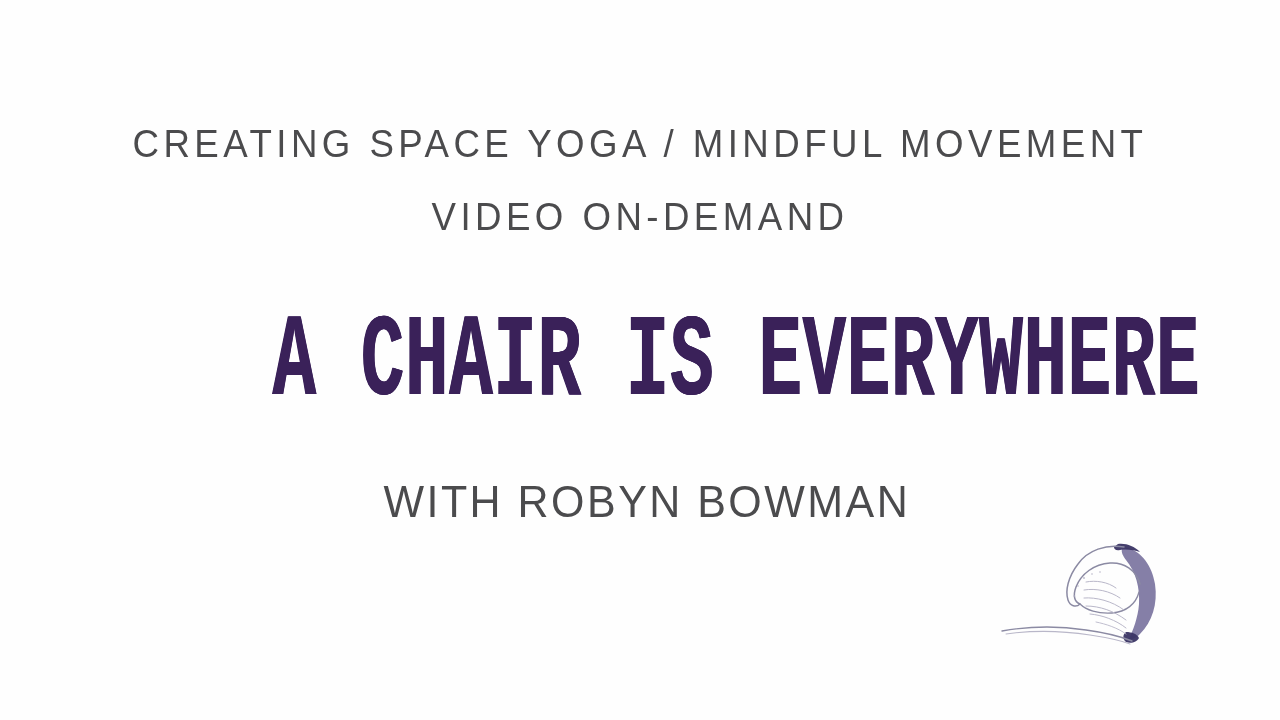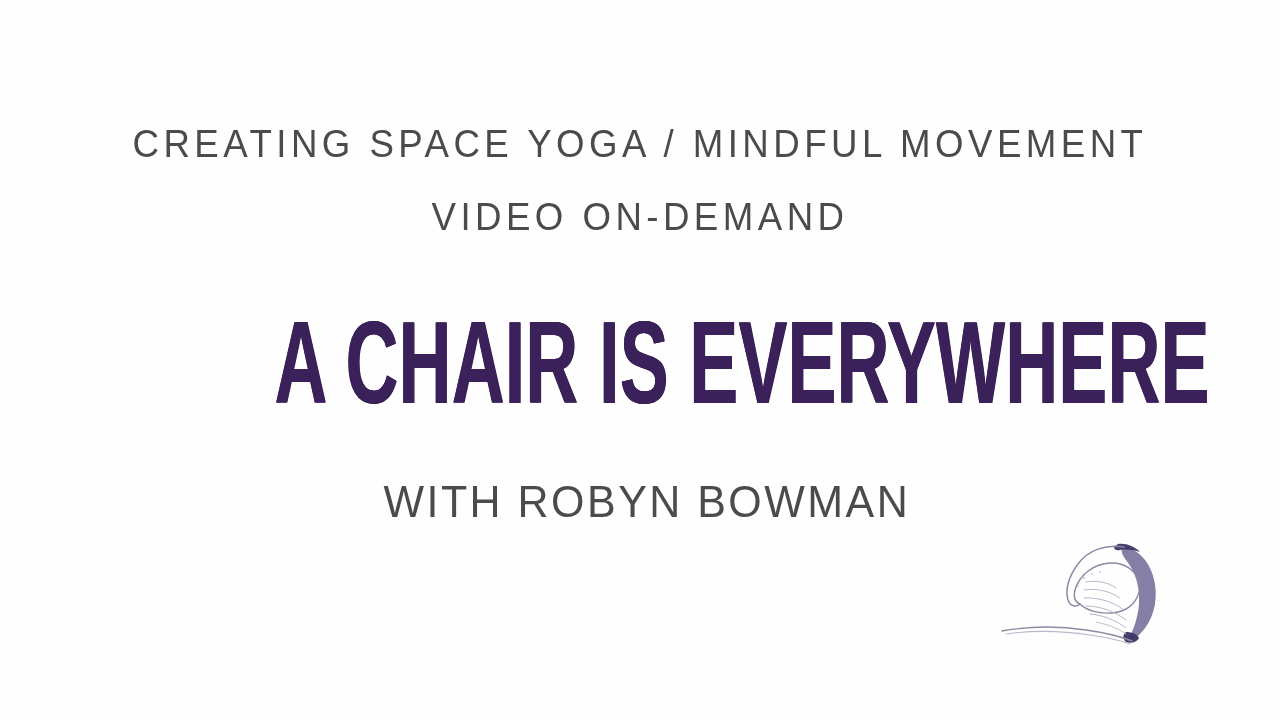--- a/index.html
+++ b/index.html
@@ -54,21 +54,21 @@
     transform-origin: center center;
   }
 
   .main-title {
     position: absolute;
     left: 0;
     top: 305px;
     width: 1280px;
     text-align: right;
     color: #3a2159;
-    font-family: Liberation Sans, sans-serif;
+    font-family: Liberation Mono, monospace;
     font-size: 116px;
     font-weight: 700;
     line-height: 116px;
     letter-spacing: 0.5px;
     white-space: nowrap;
   }
   .main-title-inner {
     display: inline-block;
     transform: scaleX(0.63) scaleY(1.01);
     transform-origin: center center;

